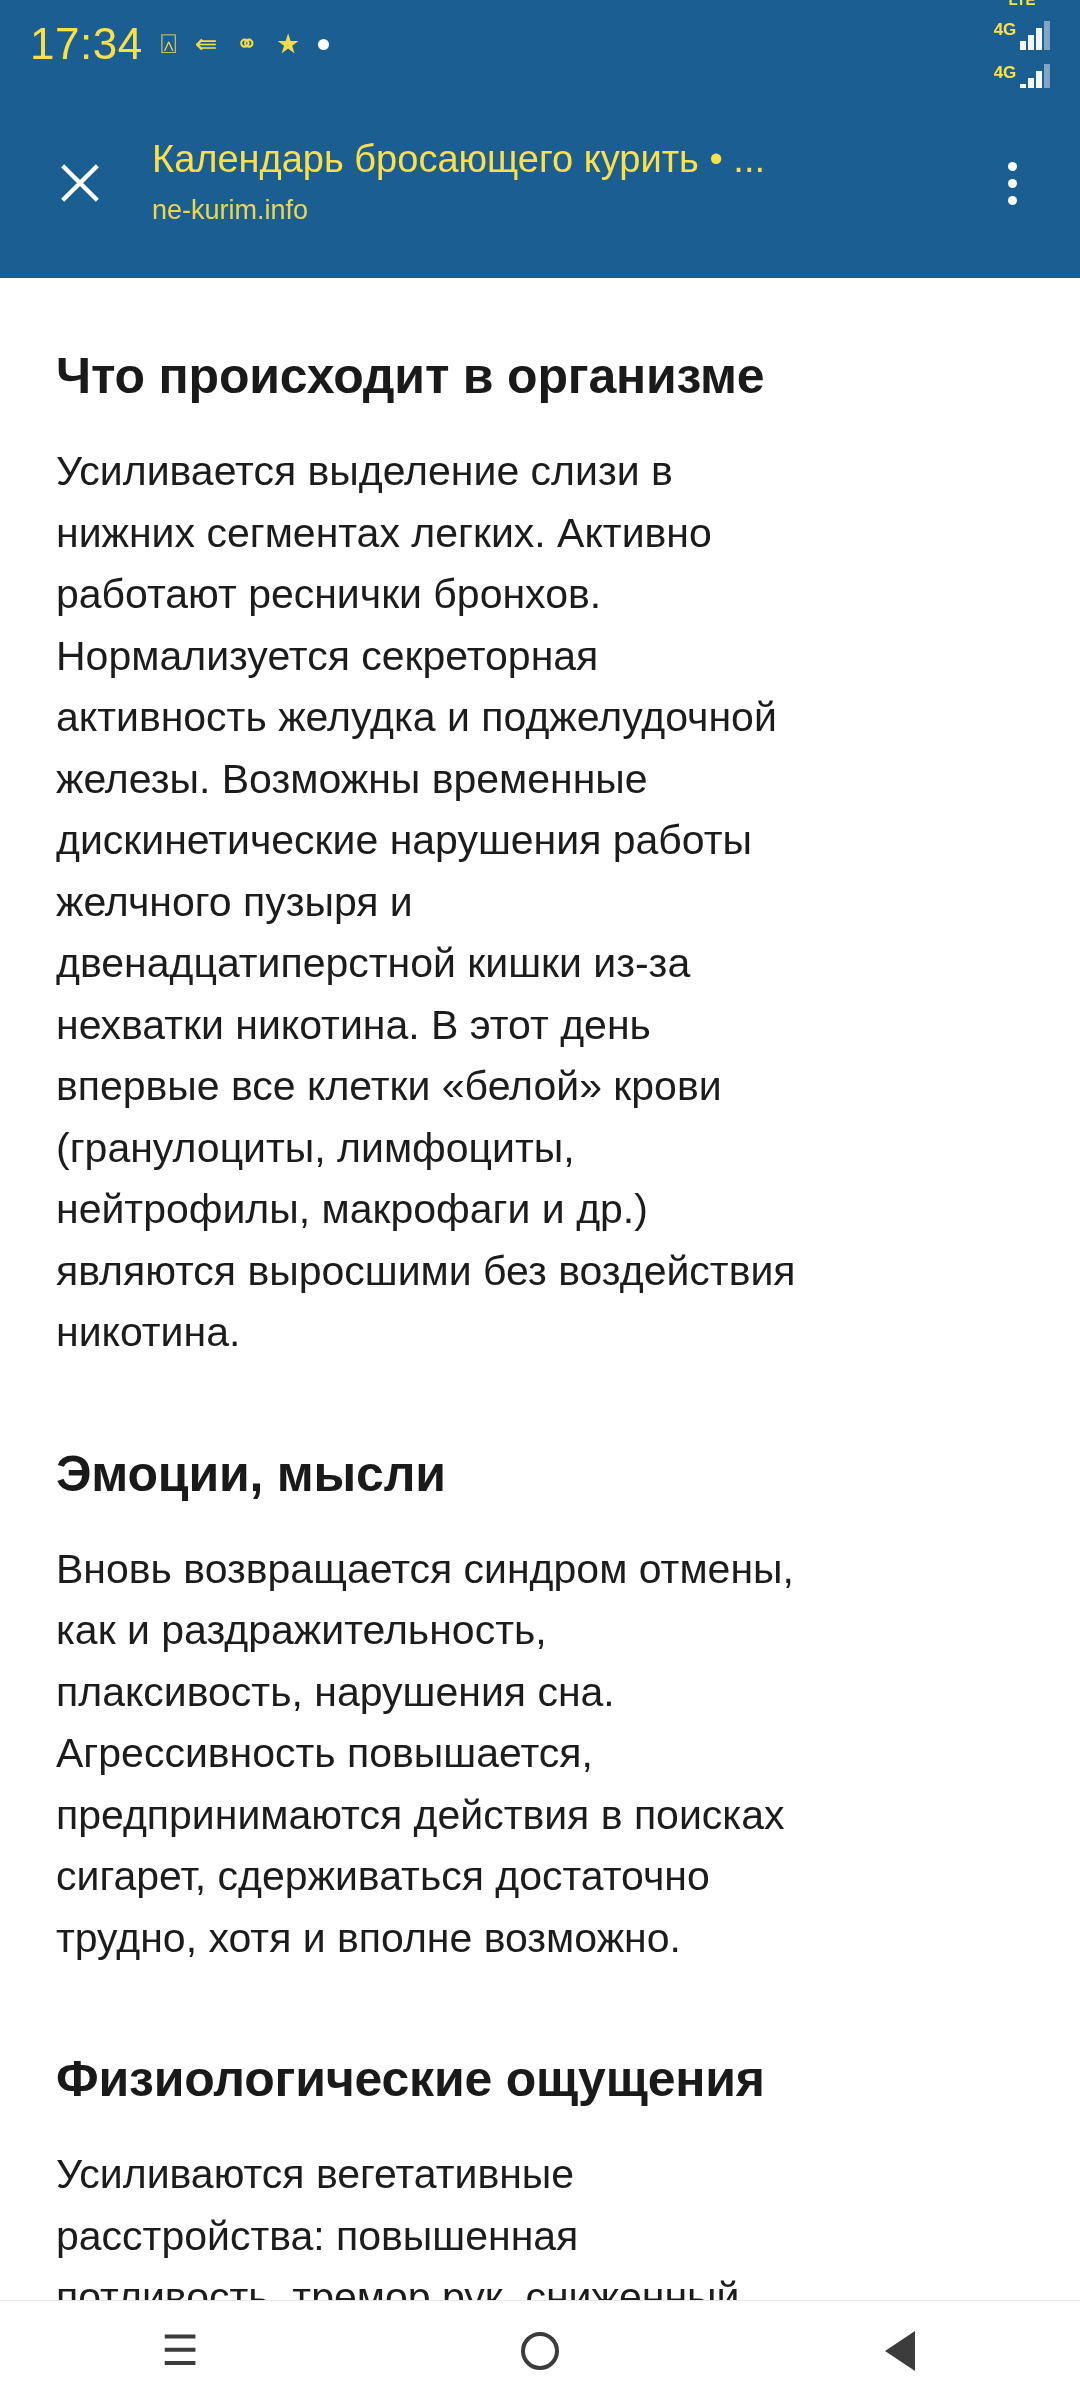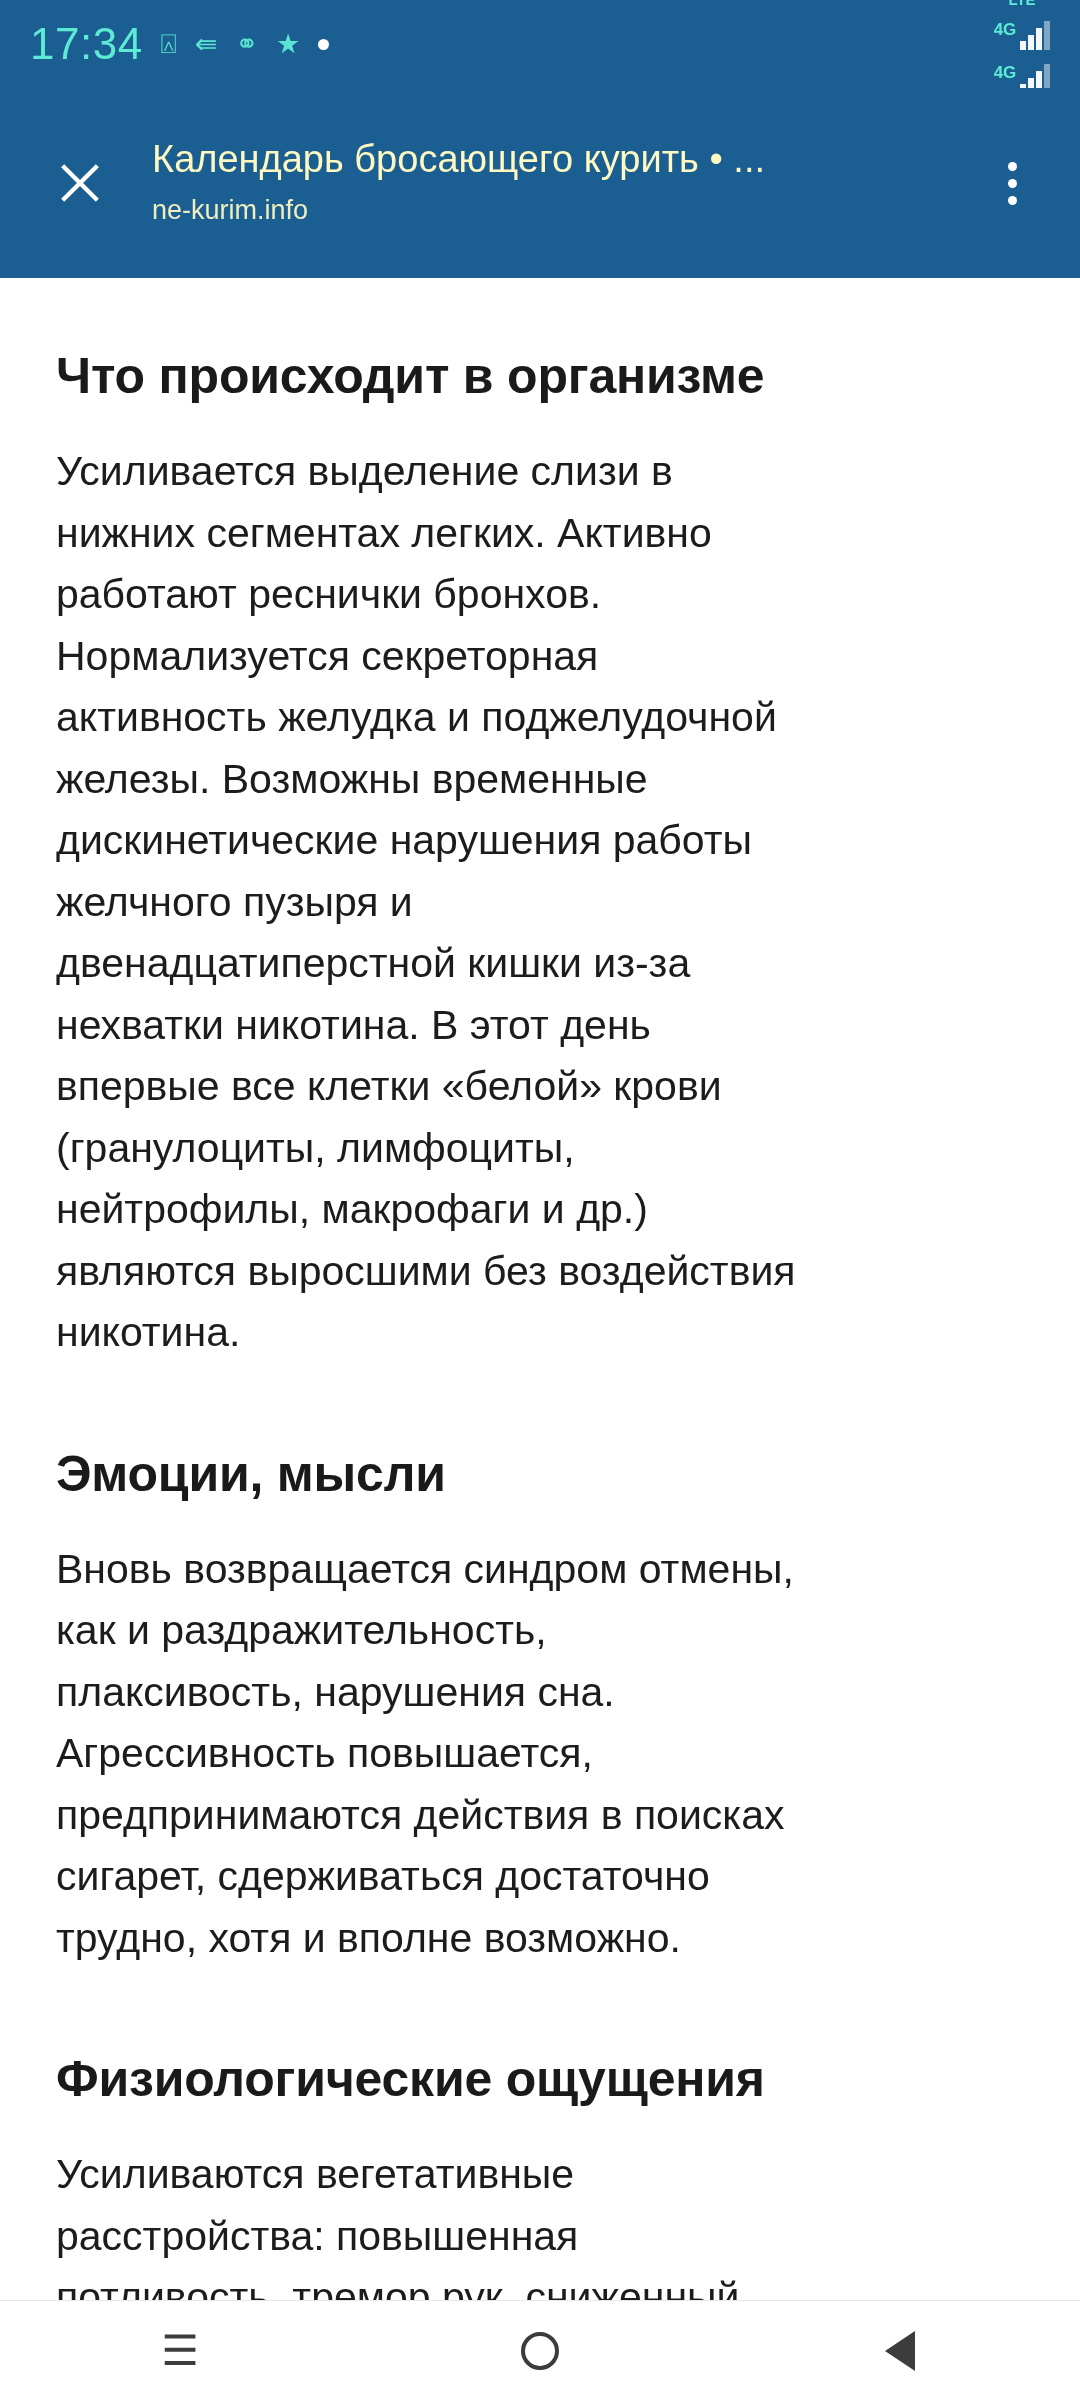--- a/index.html
+++ b/index.html
@@ -12,21 +12,21 @@
   }
   body { position: relative; }
 
   
   .status-bar {
     position: absolute;
     top: 0; left: 0;
     width: 1080px;
     height: 88px;
     background: #1b5e92;
-    color: #5eead4;
+    color: #fde047;
     display: flex;
     align-items: center;
     justify-content: space-between;
     padding: 0 26px 0 30px;
   }
   .status-left {
     display: flex;
     align-items: center;
     gap: 18px;
   }
@@ -113,21 +113,21 @@
     border-radius: 0 3px 3px 0;
   }
 
   
   .app-bar {
     position: absolute;
     top: 88px; left: 0;
     width: 1080px;
     height: 190px;
     background: #1b5e92;
-    color: #fef9c3;
+    color: #fde047;
     display: flex;
     align-items: center;
     padding: 0 28px 0 34px;
   }
   .close-btn {
     width: 92px; height: 92px;
     display: flex;
     align-items: center;
     justify-content: center;
     flex: 0 0 auto;

